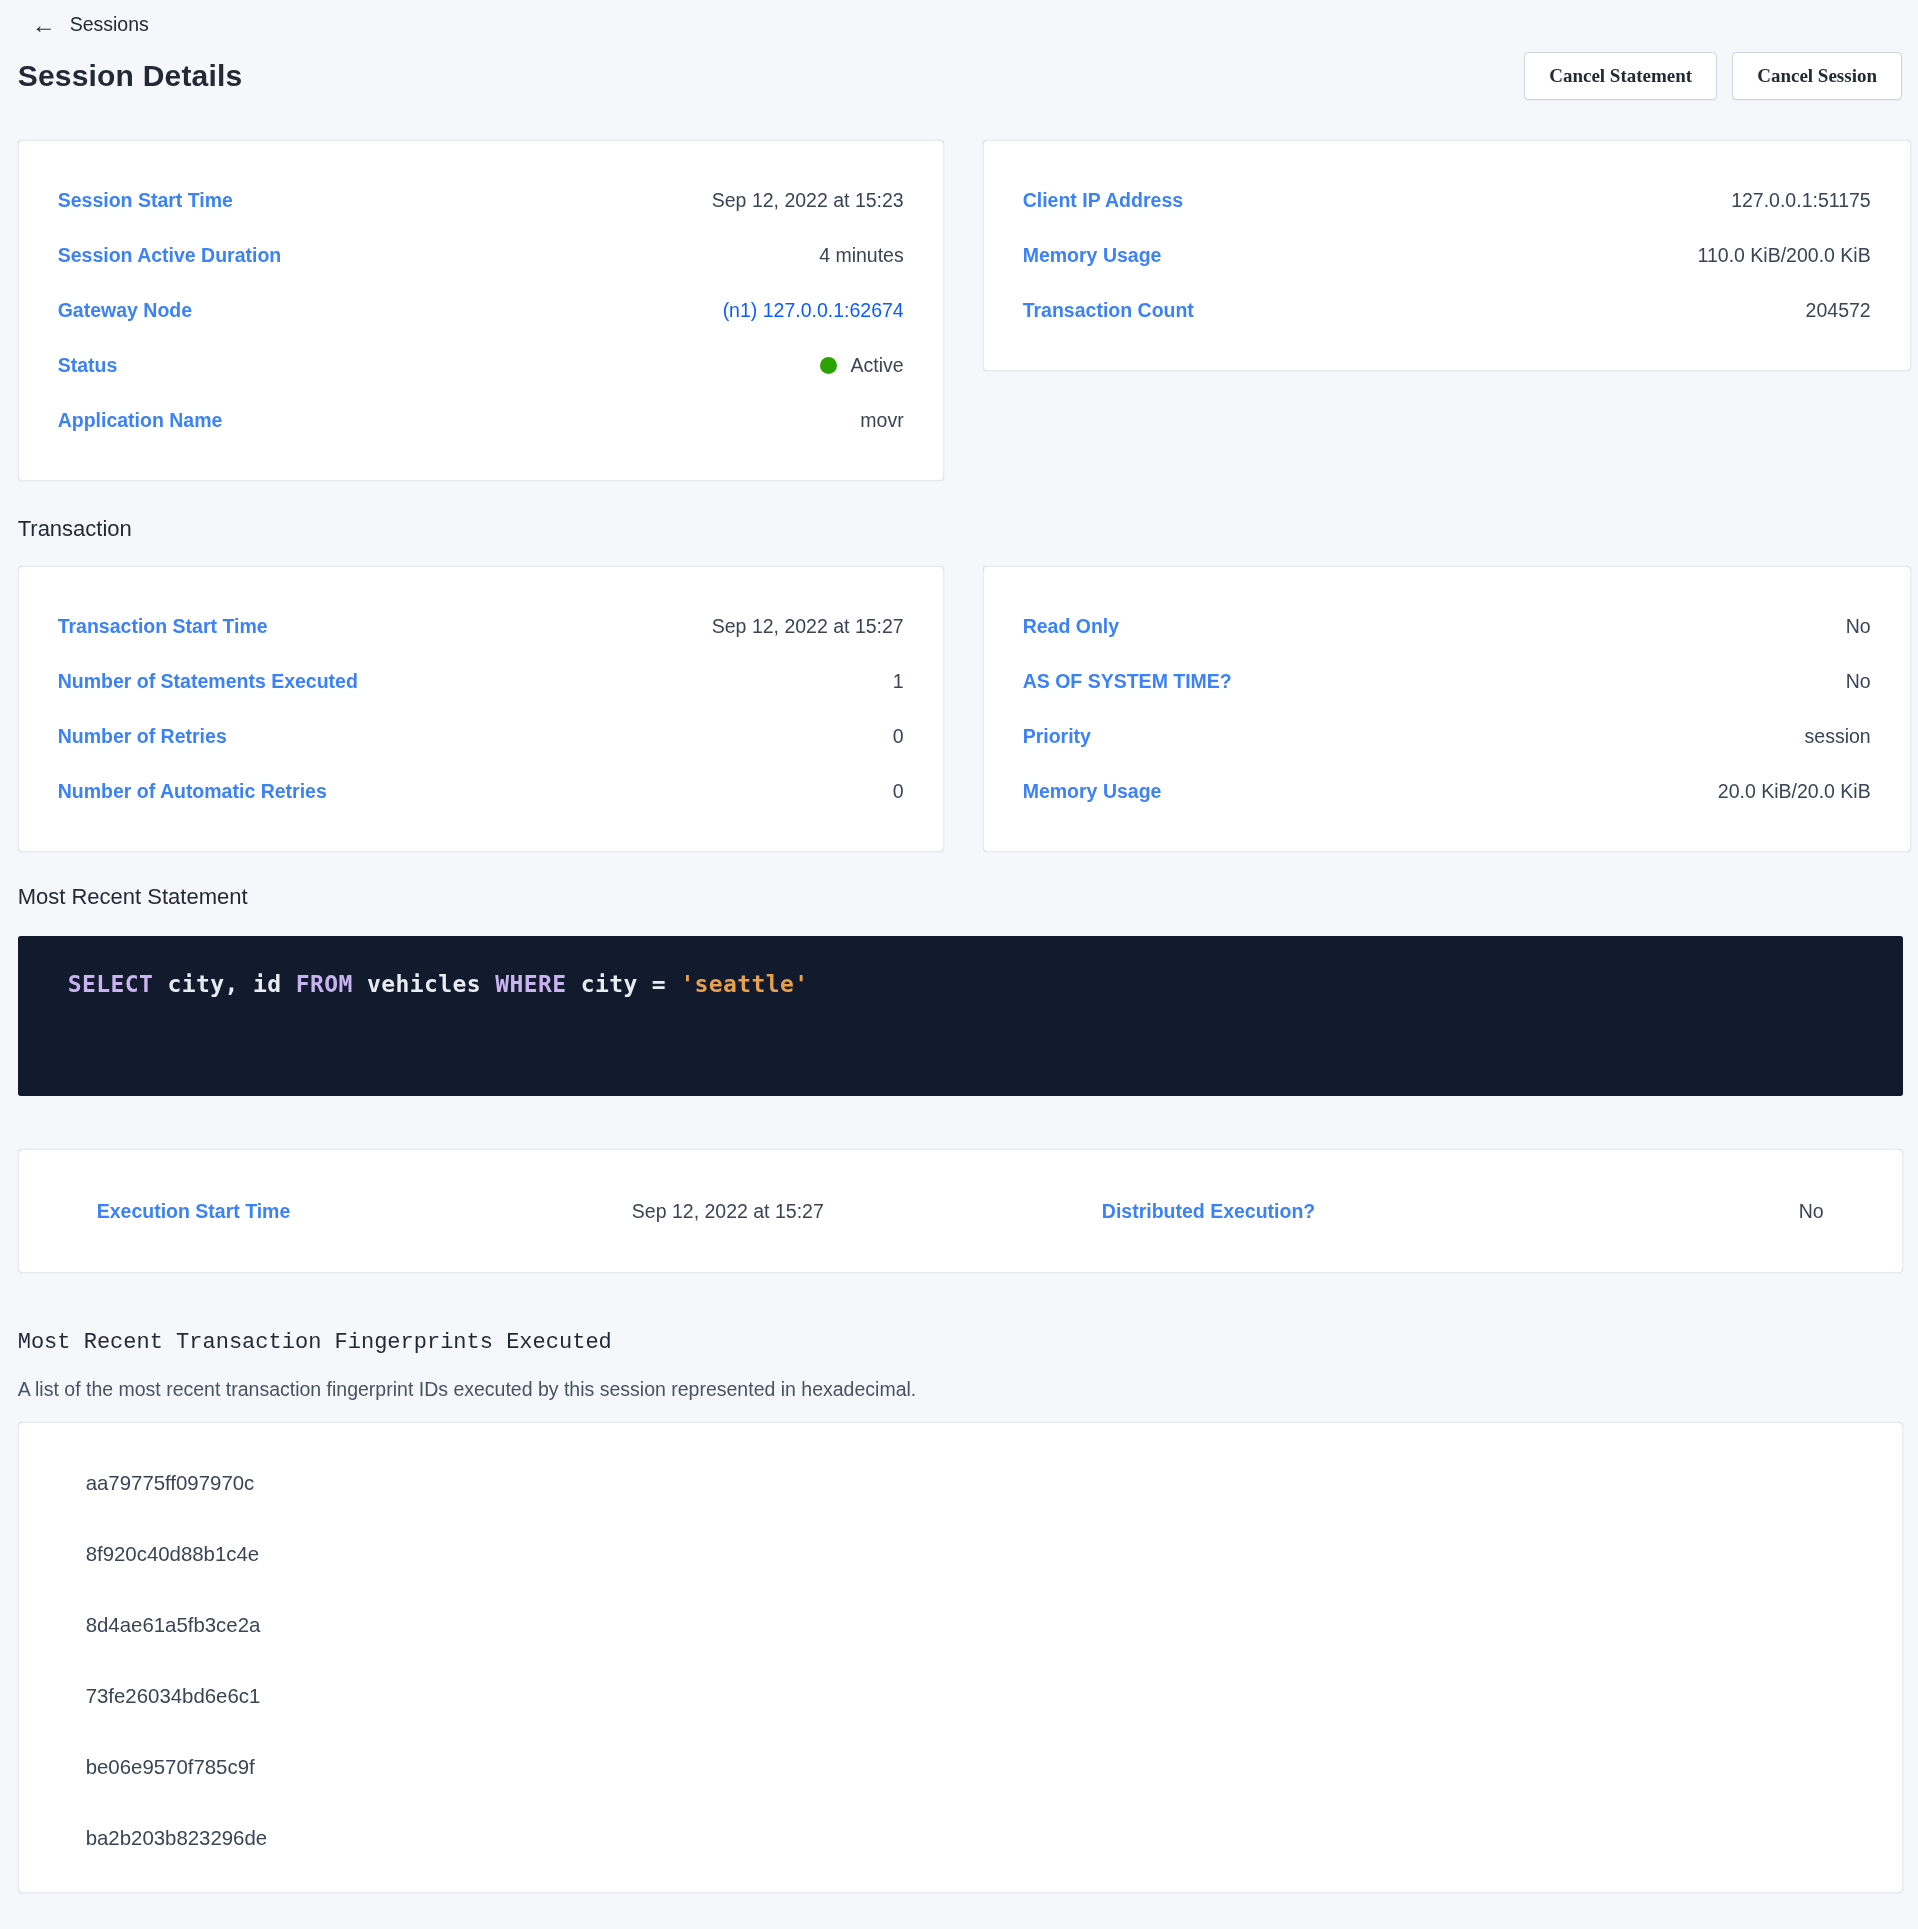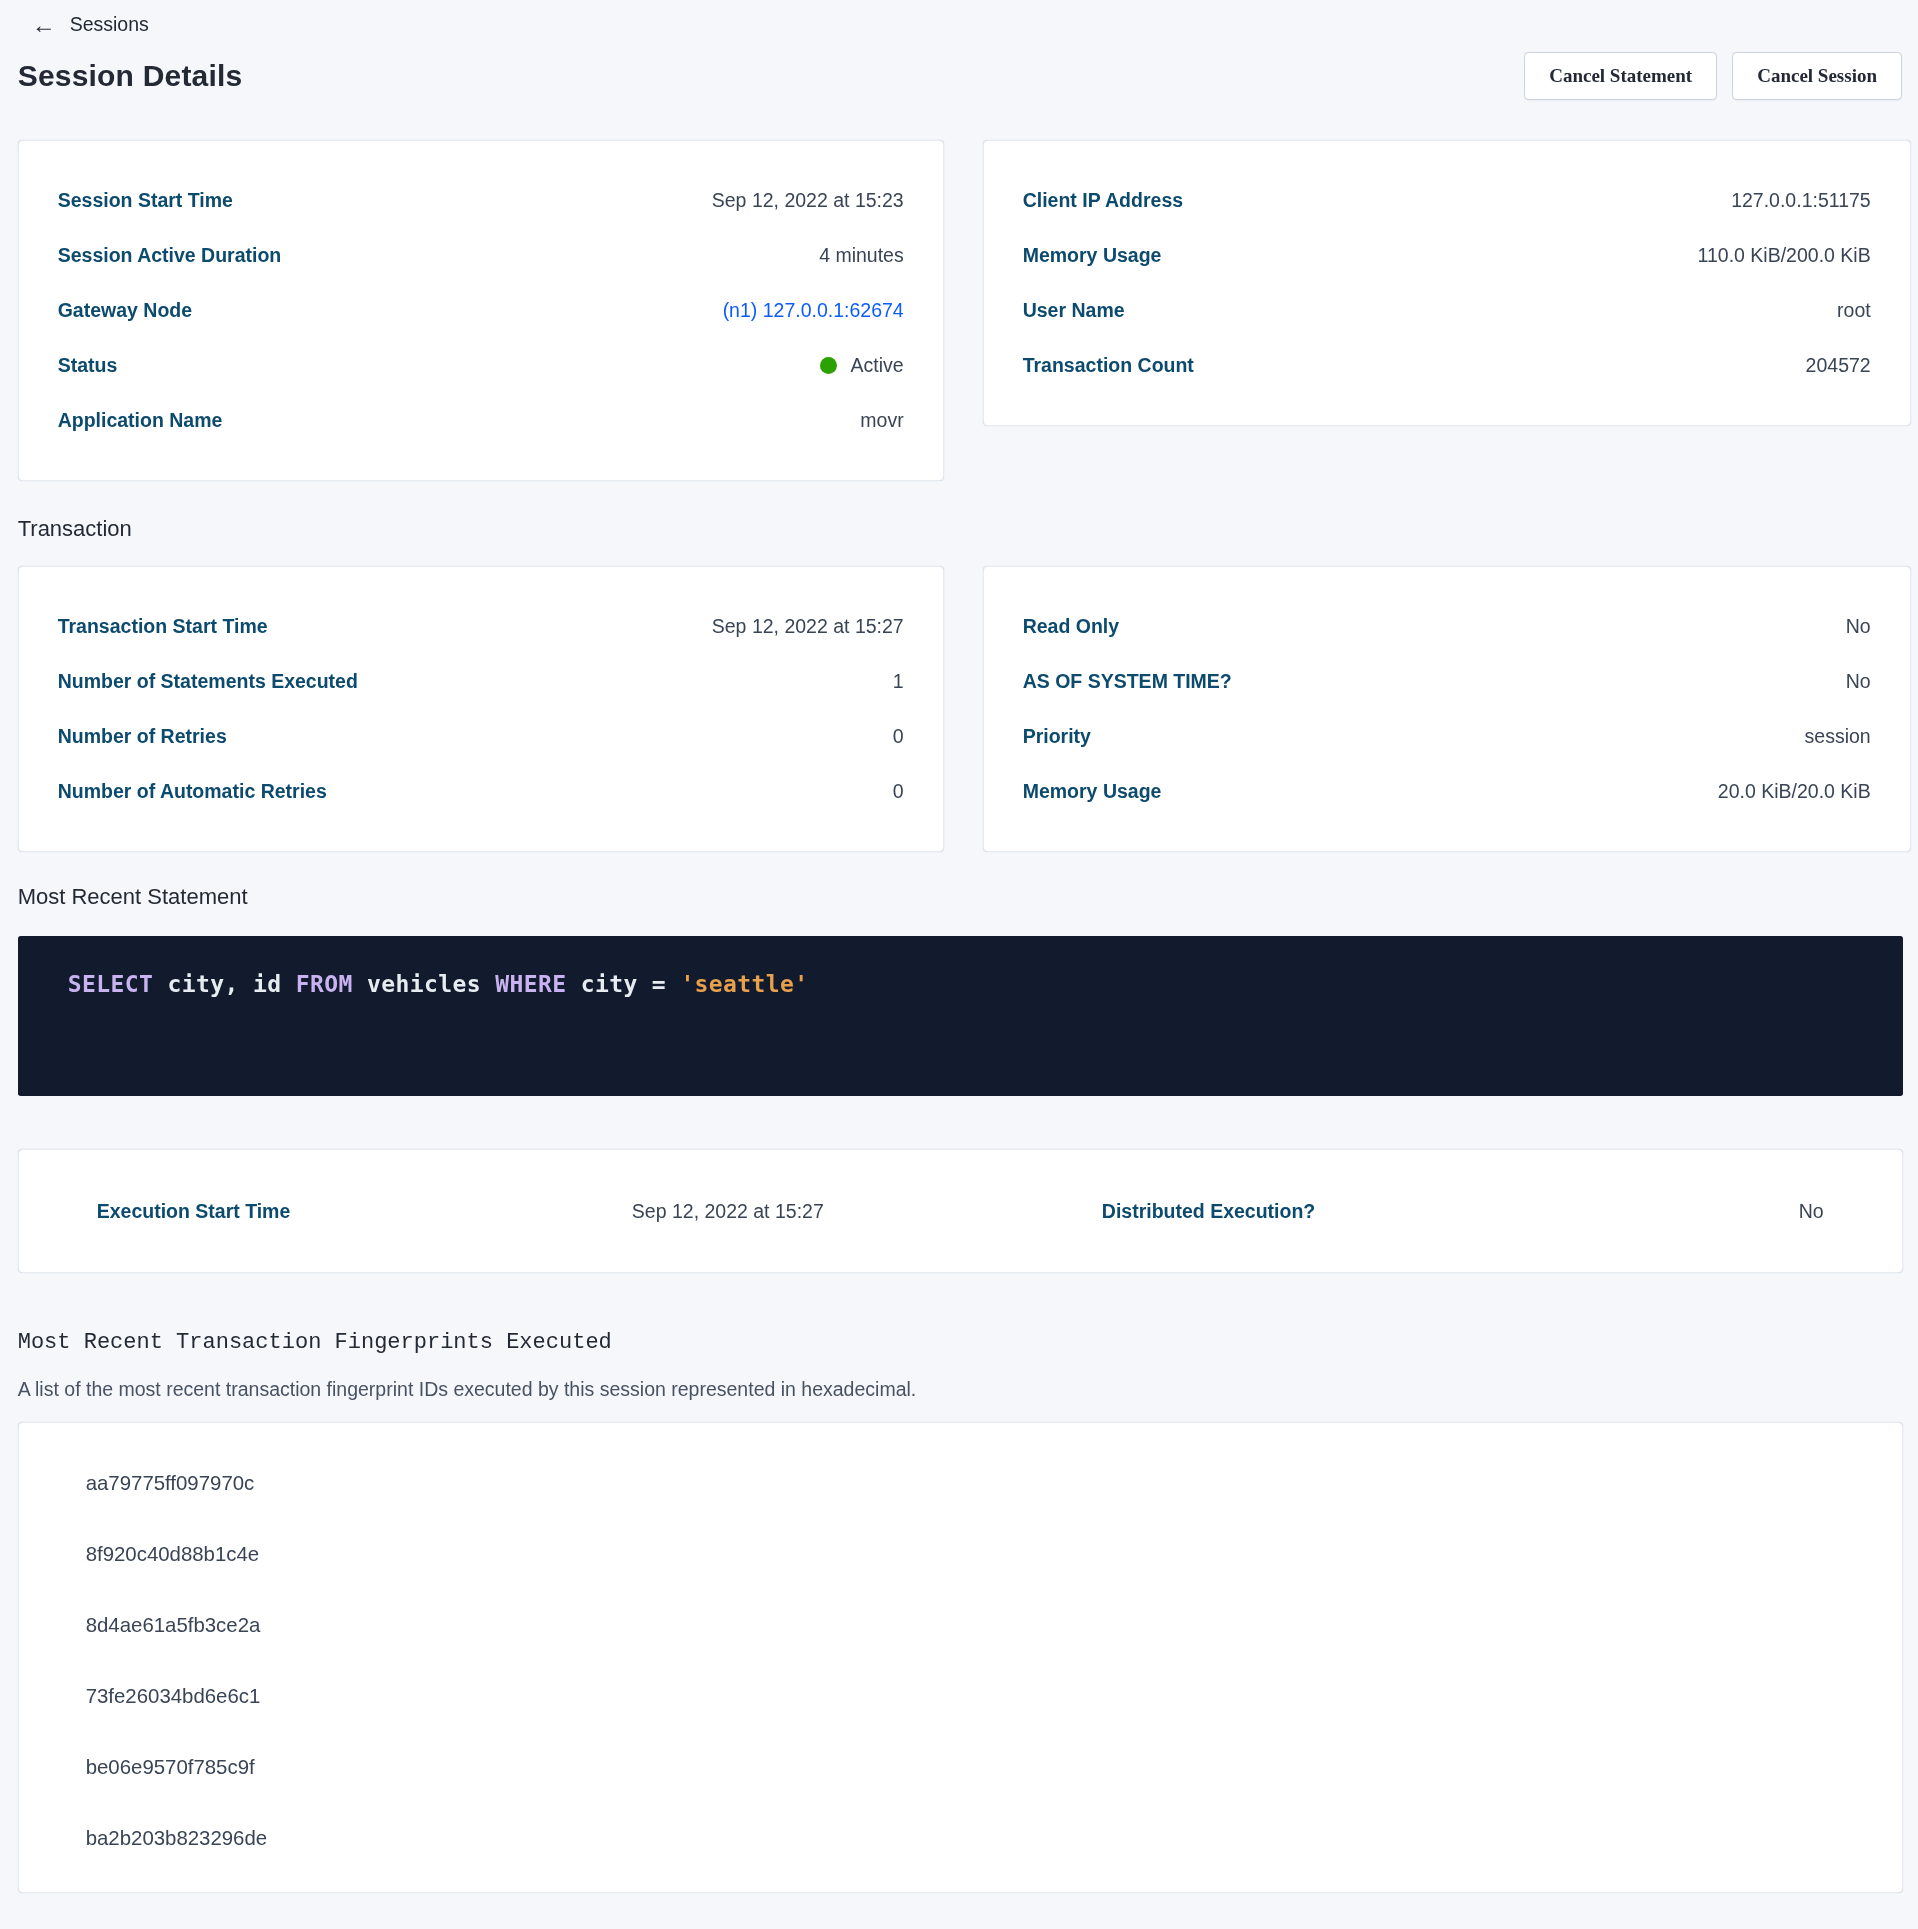--- a/index.html
+++ b/index.html
@@ -34,21 +34,21 @@
     box-shadow: 0 0.9px 0.9px rgba(20,30,50,0.05); cursor: pointer;
   }
 
   
   .cards-grid { display: grid; grid-template-columns: 926px 928px; gap: 39px; align-items: start; }
   .card {
     background: #ffffff; border: 0.9px solid #e7ecf3; border-radius: 4.4px;
     box-shadow: 0 0 0.9px rgba(67,90,111,0.4); padding: 32px 39px;
   }
   .row { display: flex; justify-content: space-between; align-items: center; min-height: 55px; }
-  .lbl { font-size: 19.5px; font-weight: 700; color: #0c4a6e; }
+  .lbl { font-size: 19.5px; font-weight: 700; color: #3b82f6; }
   .val { font-size: 19.5px; color: #394455; text-align: right; }
   .val.link { color: var(--accent-blue, #0b5cff); cursor: pointer; }
   .val.status { display: inline-flex; align-items: center; gap: 13.3px; }
   .dot {
     width: 17px; height: 17px; border-radius: 50%;
     background: var(--status-green, #2ca102); display: inline-block;
   }
 
   
   .section-title { font-size: 22px; font-weight: 400; color: #242a35; }
@@ -131,24 +131,20 @@
     </div>
 
     <div class="card">
       <div class="row">
         <span class="lbl">Client IP Address</span>
         <span class="val">127.0.0.1:51175</span>
       </div>
       <div class="row">
         <span class="lbl">Memory Usage</span>
         <span class="val">110.0 KiB/200.0 KiB</span>
-      </div>
-      <div class="row">
-        <span class="lbl">User Name</span>
-        <span class="val">root</span>
       </div>
       <div class="row">
         <span class="lbl">Transaction Count</span>
         <span class="val">204572</span>
       </div>
     </div>
   </div>
 
   <div class="section-title t-transaction">Transaction</div>
 

